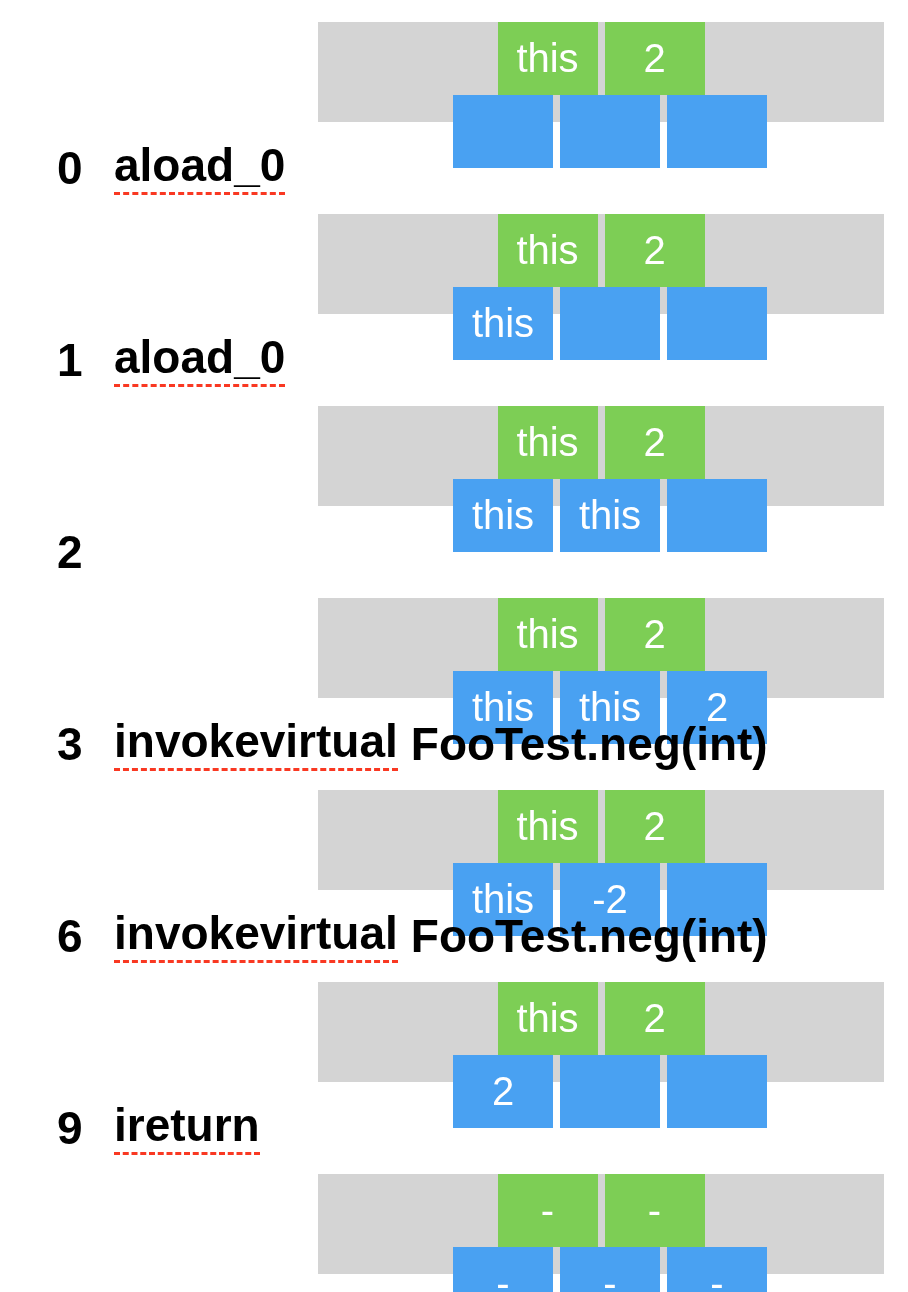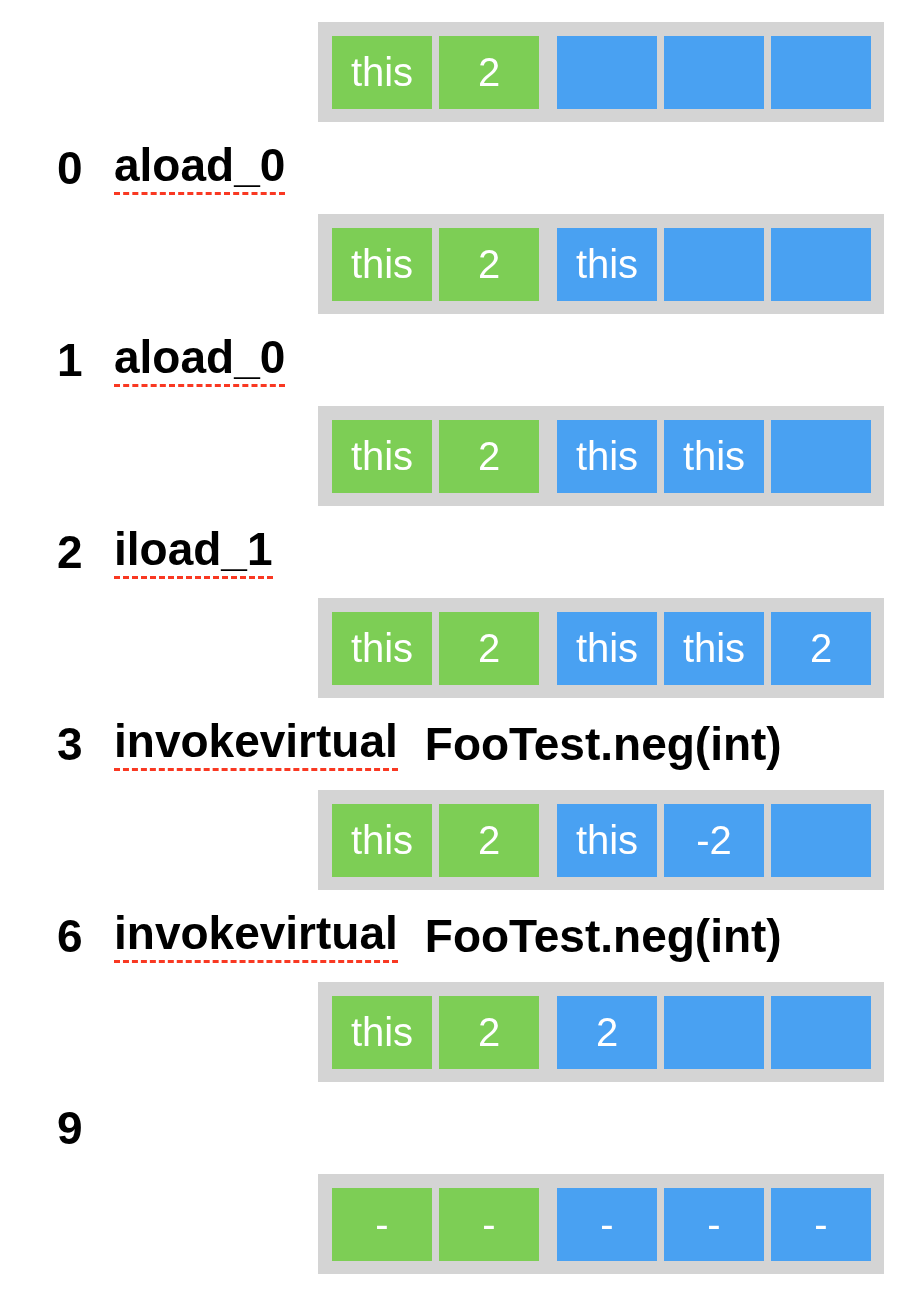--- a/index.html
+++ b/index.html
@@ -18,20 +18,21 @@
   }
   .state-strip {
     margin-left: 318px;
     width: 566px;
     height: 100px;
     background: var(--strip-bg, #d4d4d4);
     display: flex;
     align-items: center;
     box-sizing: border-box;
     padding: 0 14px;
+    flex-direction: column;
   }
   .cell-group {
     display: flex;
     gap: 7px;
   }
   .cell-group.stack-group {
     margin-left: 18px;
   }
   .cell {
     width: 100px;
@@ -61,21 +62,21 @@
     min-width: 57px;
   }
   .mnemonic {
     display: inline-block;
     line-height: 1.05;
     border-bottom: 3px dashed var(--underline, #f93822);
     padding-bottom: 2px;
     text-align: center;
   }
   .operand {
-    margin-left: 27px;
+    margin-left: 13px;
   }
   .operand:empty { display: none; }
 </style>
 </head>
 <body>
 
 <div id="page">
     <div class="state-strip">
       <div class="cell-group locals-group">
         <div class="cell local">this</div>
@@ -112,21 +113,20 @@
         <div class="cell local">2</div>
       </div>
       <div class="cell-group stack-group">
         <div class="cell stack">this</div>
         <div class="cell stack">this</div>
         <div class="cell stack"></div>
       </div>
     </div>
     <div class="instruction">
       <span class="offset">2</span>
-      <span class="mnemonic">iload_1</span>
     </div>
     <div class="state-strip">
       <div class="cell-group locals-group">
         <div class="cell local">this</div>
         <div class="cell local">2</div>
       </div>
       <div class="cell-group stack-group">
         <div class="cell stack">this</div>
         <div class="cell stack">this</div>
         <div class="cell stack">2</div>
@@ -159,20 +159,21 @@
         <div class="cell local">2</div>
       </div>
       <div class="cell-group stack-group">
         <div class="cell stack">2</div>
         <div class="cell stack"></div>
         <div class="cell stack"></div>
       </div>
     </div>
     <div class="instruction">
       <span class="offset">9</span>
+      <span class="mnemonic">ireturn</span>
     </div>
     <div class="state-strip">
       <div class="cell-group locals-group">
         <div class="cell local">-</div>
         <div class="cell local">-</div>
       </div>
       <div class="cell-group stack-group">
         <div class="cell stack">-</div>
         <div class="cell stack">-</div>
         <div class="cell stack">-</div>

